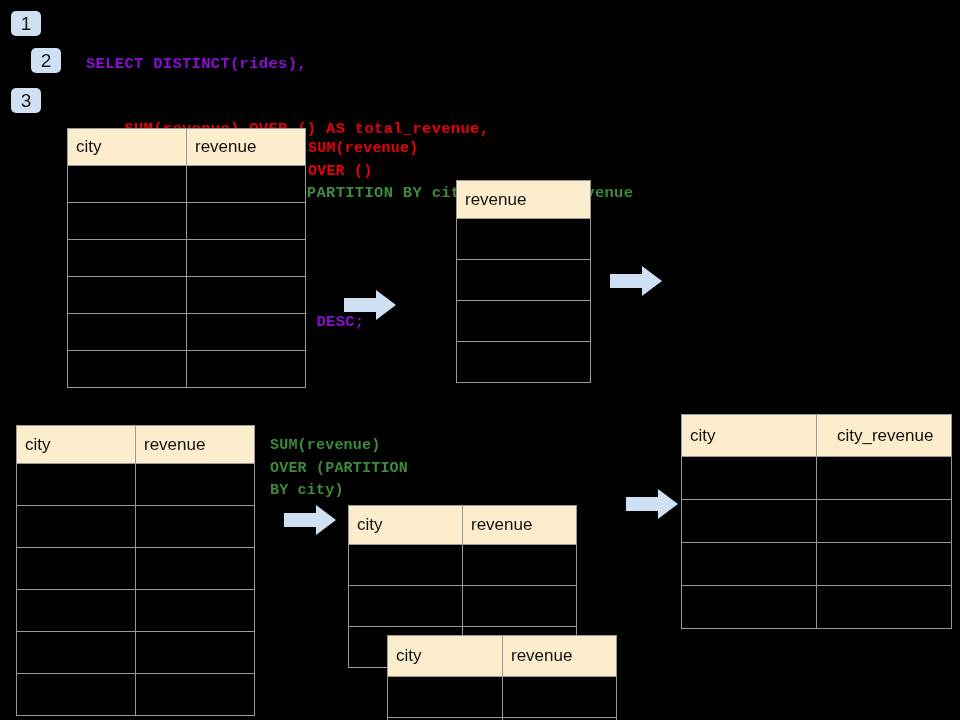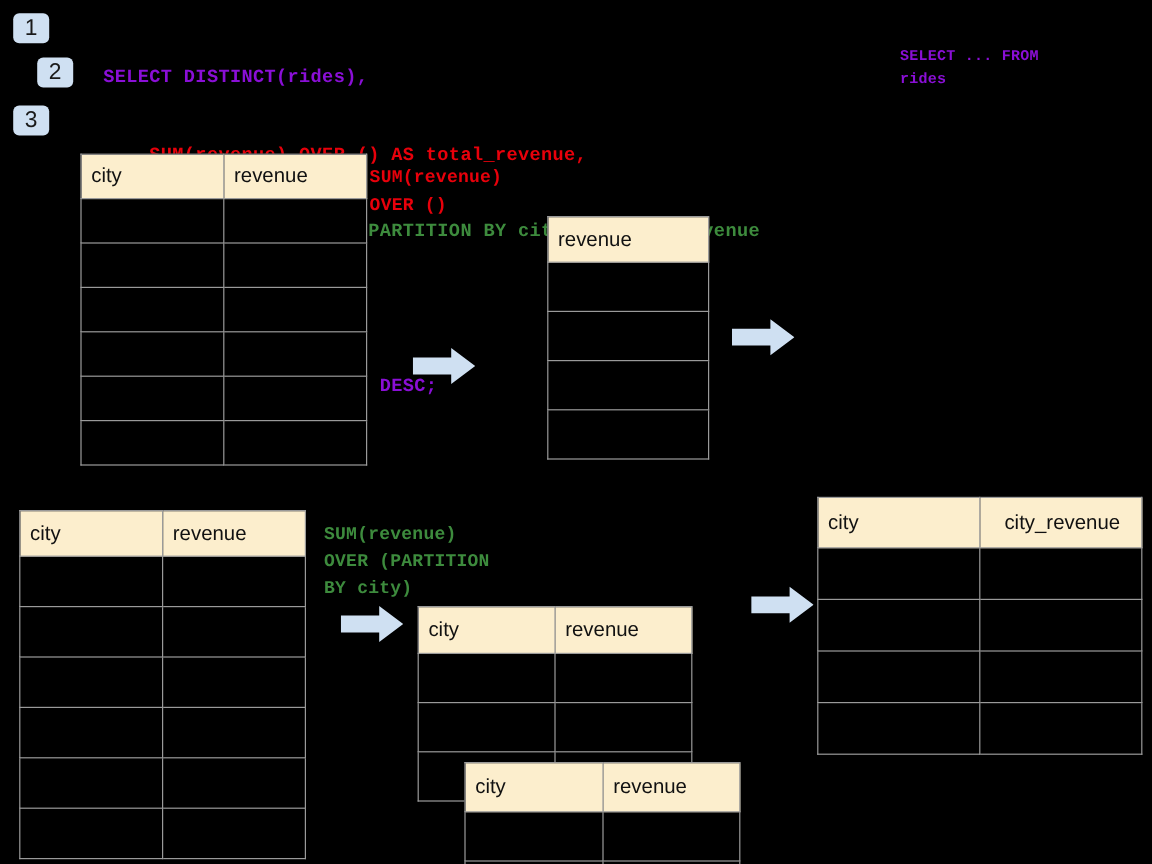--- a/index.html
+++ b/index.html
@@ -110,22 +110,20 @@
   <div class="badge" style="left:11px; top:88px;">3</div>
 
   <div class="sql" style="left:86px; top:11px;">
     <div class="sql-line c-purple">SELECT DISTINCT(rides),</div>
     <div class="sql-line c-red">    SUM(revenue) OVER () AS total_revenue,</div>
     <div class="sql-line c-green">    SUM(revenue) OVER (PARTITION BY city) as city_revenue</div>
     <div class="sql-line c-purple">  FROM rides</div>
     <div class="sql-line c-purple">  ORDER by city_revenue DESC;</div>
   </div>
 
-  <div class="sidenote" style="left:750px; top:38px;">SELECT ... FROM
-rides</div>
 
   <div class="anno anno-red" style="left:308px; top:138px;">SUM(revenue)
 OVER ()</div>
 
   <div class="anno anno-green" style="left:270px; top:435px;">SUM(revenue)
 OVER (PARTITION
 BY city)</div>
 
   <table class="tbl" style="left:67px; top:128px; width:238px;">
     <colgroup>

